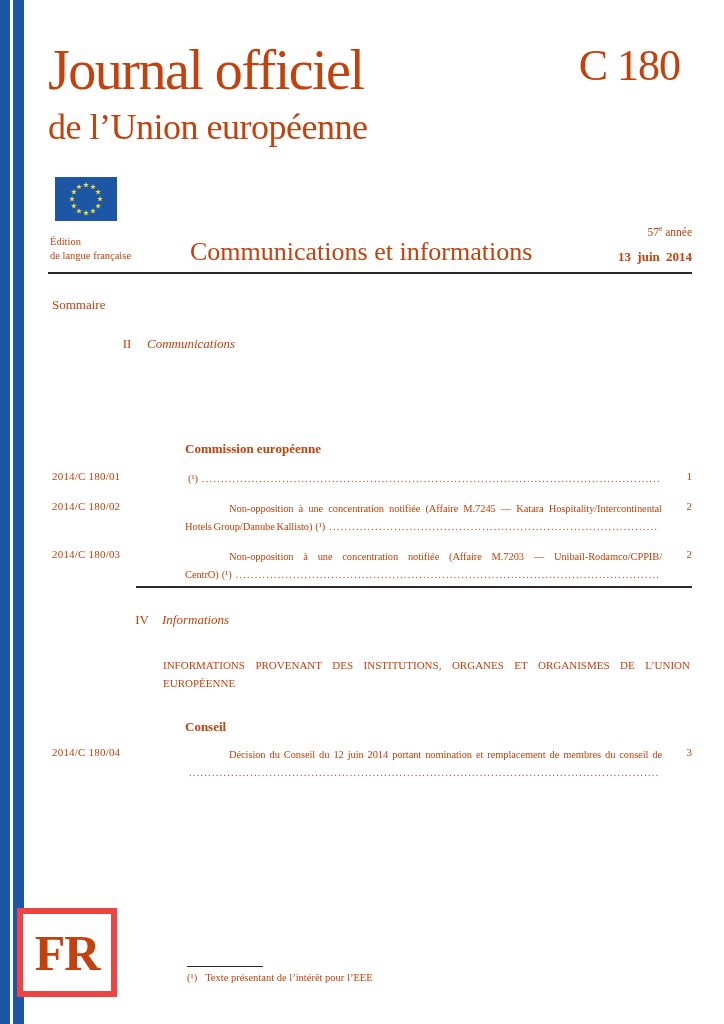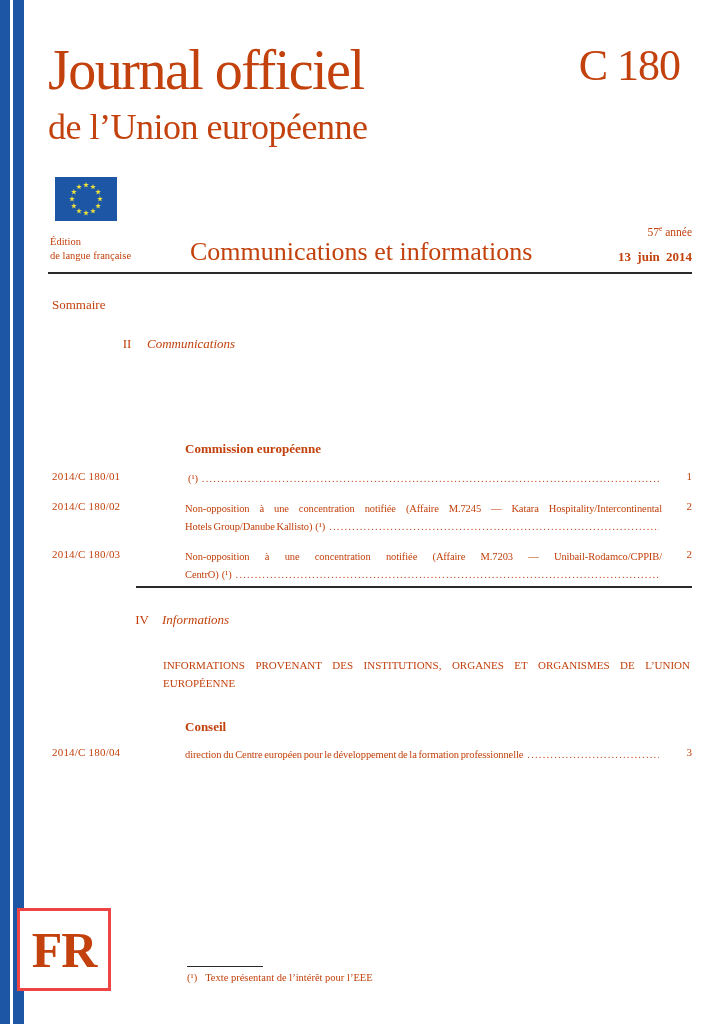--- a/index.html
+++ b/index.html
@@ -39,37 +39,37 @@
   .sec2-group{top:441px;}
   .sec4-group{top:719px;}
 
   .entries{position:absolute;left:52px;width:640px;}
   .entries2{top:470px;}
   .entries4{top:746px;}
   .entry{display:grid;grid-template-columns:133px 1fr 30px;align-items:start;}
   .entry + .entry{margin-top:12px;}
   .ref{font-size:11px;letter-spacing:0.2px;}
   .body{font-size:10.5px;line-height:18px;letter-spacing:-0.1px;word-spacing:-0.8px;overflow:hidden;}
-  .line-full{text-align:justify;text-align-last:justify;}
+  .line-full{text-align:justify;text-align-last:justify;margin-left:44px;}
   .line-last{display:flex;align-items:baseline;}
   .line-last .t{white-space:nowrap;}
   .note{margin-left:3px;white-space:nowrap;}
   .leader{flex:1 1 auto;overflow:hidden;white-space:nowrap;margin:0 3px 0 4px;}
   .leader::after{content:"..........................................................................................................................................................................................................................................................";letter-spacing:1.2px;}
   .pg{font-size:11px;text-align:right;}
 
   .rule-mid{position:absolute;left:136px;right:32px;top:586px;height:1.5px;background:#2a2a2a;}
 
   
   .footnote-rule{position:absolute;left:187px;top:966px;width:76px;height:1px;background:#2a2a2a;}
   .footnote{position:absolute;left:187px;top:972px;font-size:10.5px;display:flex;}
   .footnote .fn-marker{margin-right:8px;}
   .fr-box{
     position:absolute;left:17px;top:908px;width:88px;height:77px;background:#ffffff;
-    border:3px solid #ef4444;z-index:2;display:flex;align-items:center;justify-content:center;
+    border:6px solid #ef4444;z-index:2;display:flex;align-items:center;justify-content:center;
   }
   .fr-box .code{font-size:50px;font-weight:bold;letter-spacing:-1px;}
 
   .flag svg{display:block;width:62px;height:44px;}
   .flag rect{fill:#1d56a5;}
   .flag path{fill:#eee23a;}
 </style>
 </head>
 <body>
 
@@ -168,22 +168,22 @@
     <span class="numeral">IV</span><span class="sec-title">Informations</span>
   </div>
   <div class="sec-subhead sec4-subhead">INFORMATIONS PROVENANT DES INSTITUTIONS, ORGANES ET ORGANISMES DE L’UNION EUROPÉENNE</div>
   <div class="group-heading sec4-group">Conseil</div>
 
   <div class="entries entries4">
 
     <div class="entry">
       <div class="ref">2014/C 180/04</div>
       <div class="body">
-        <div class="line-last">
-          <span class="t">direction du Centre européen pour le développement de la formation professionnelle</span>
+        <div class="line-full">Décision du Conseil du 12 juin 2014 portant nomination et remplacement de membres du conseil de</div>
+        <div class="line-last">
           <span class="leader"></span>
         </div>
       </div>
       <div class="pg">3</div>
     </div>
 
   </div>
 
   <div class="footnote-rule"></div>
   <div class="footnote">

